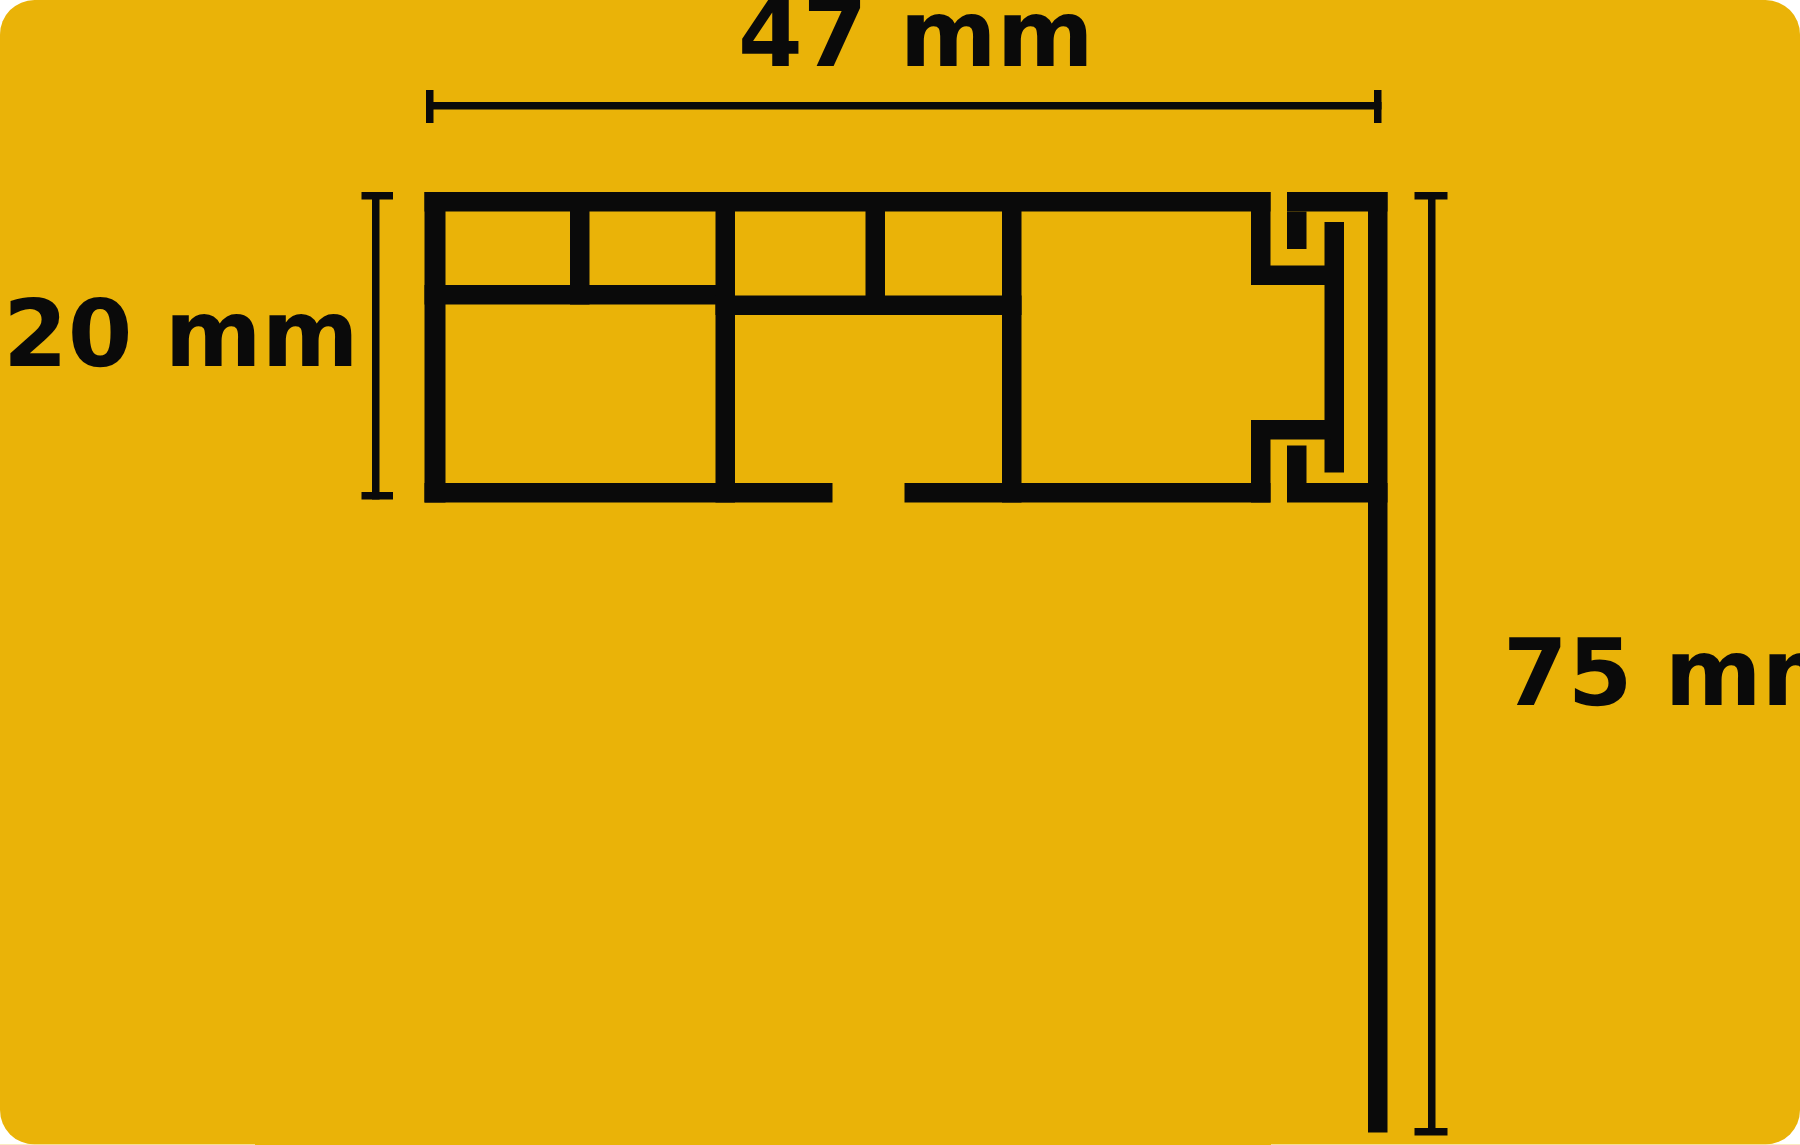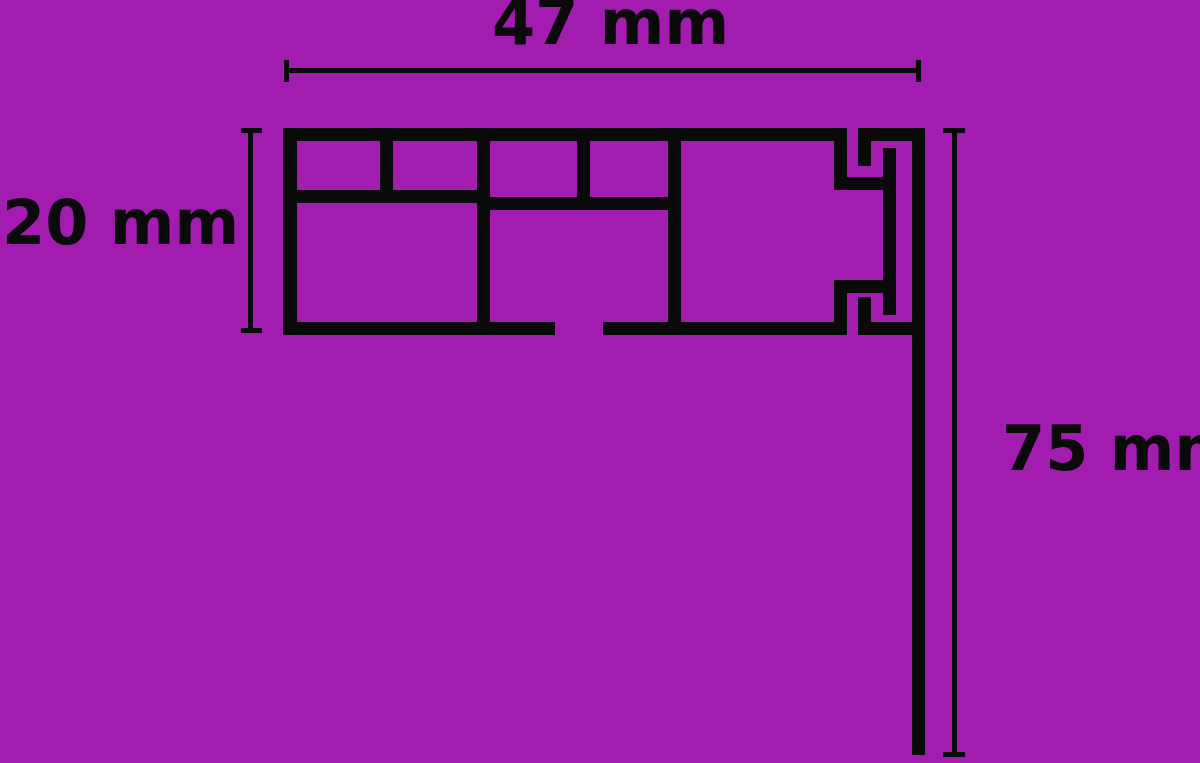--- a/index.html
+++ b/index.html
@@ -28,21 +28,21 @@
     letter-spacing: 0px;
     white-space: nowrap;
   }
   #label-width  { left: 492px; top: -8px; }
   #label-height { left: 2px;   top: 192px; }
   #label-drop   { left: 1002px; top: 418px; }
 </style>
 </head>
 <body>
 
-<div id="canvas" style="background: #a21caf;">
+<div id="canvas" style="background: #eab308; border-radius: 23px;">
   <div id="shape-layer">
       <div class="rect" style="left: 285px; top: 68px; width: 636px; height: 5px; background: rgb(10, 10, 10);"></div>
       <div class="rect" style="left: 284px; top: 60px; width: 5px; height: 22px; background: rgb(10, 10, 10);"></div>
       <div class="rect" style="left: 916px; top: 60px; width: 5px; height: 22px; background: rgb(10, 10, 10);"></div>
       <div class="rect" style="left: 248px; top: 130px; width: 5px; height: 203px; background: rgb(10, 10, 10);"></div>
       <div class="rect" style="left: 241px; top: 128px; width: 21px; height: 5px; background: rgb(10, 10, 10);"></div>
       <div class="rect" style="left: 241px; top: 328px; width: 21px; height: 5px; background: rgb(10, 10, 10);"></div>
       <div class="rect" style="left: 952px; top: 130px; width: 5px; height: 625px; background: rgb(10, 10, 10);"></div>
       <div class="rect" style="left: 943px; top: 128px; width: 22px; height: 5px; background: rgb(10, 10, 10);"></div>
       <div class="rect" style="left: 943px; top: 752px; width: 22px; height: 5px; background: rgb(10, 10, 10);"></div>

